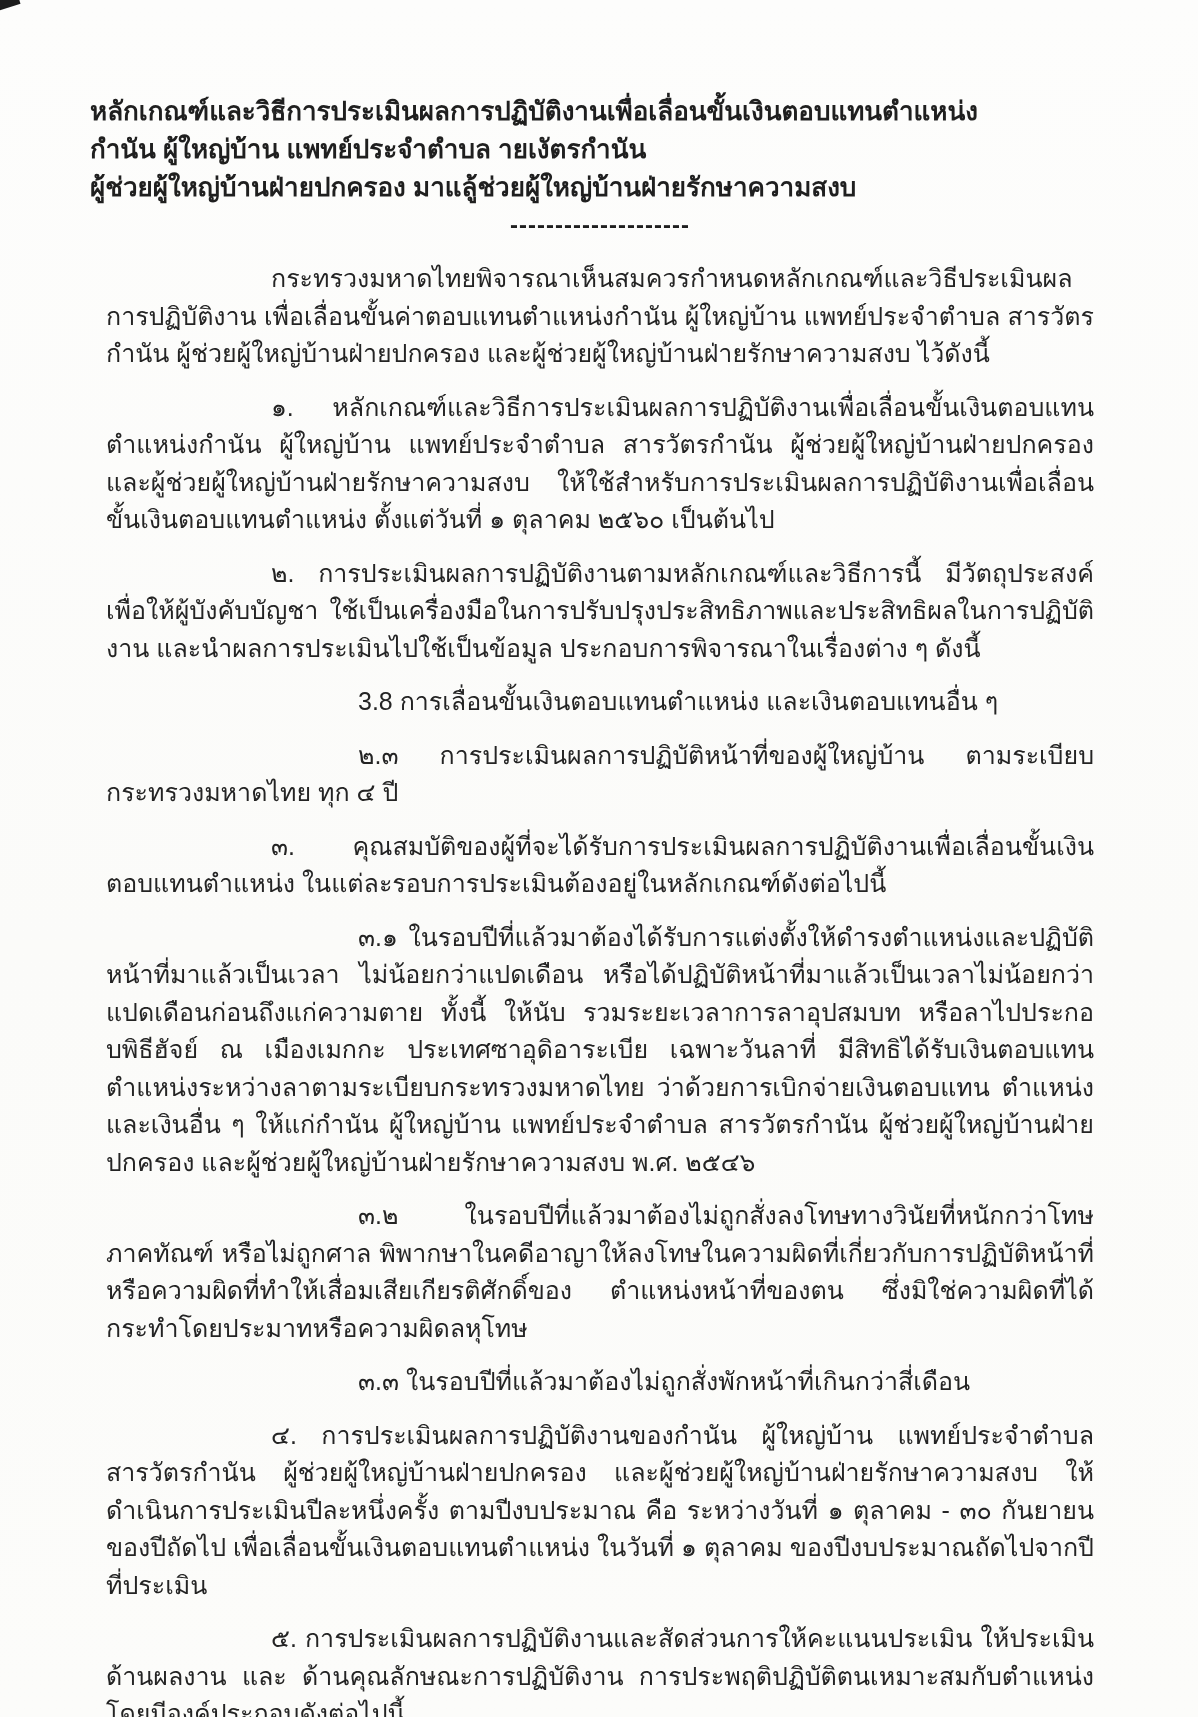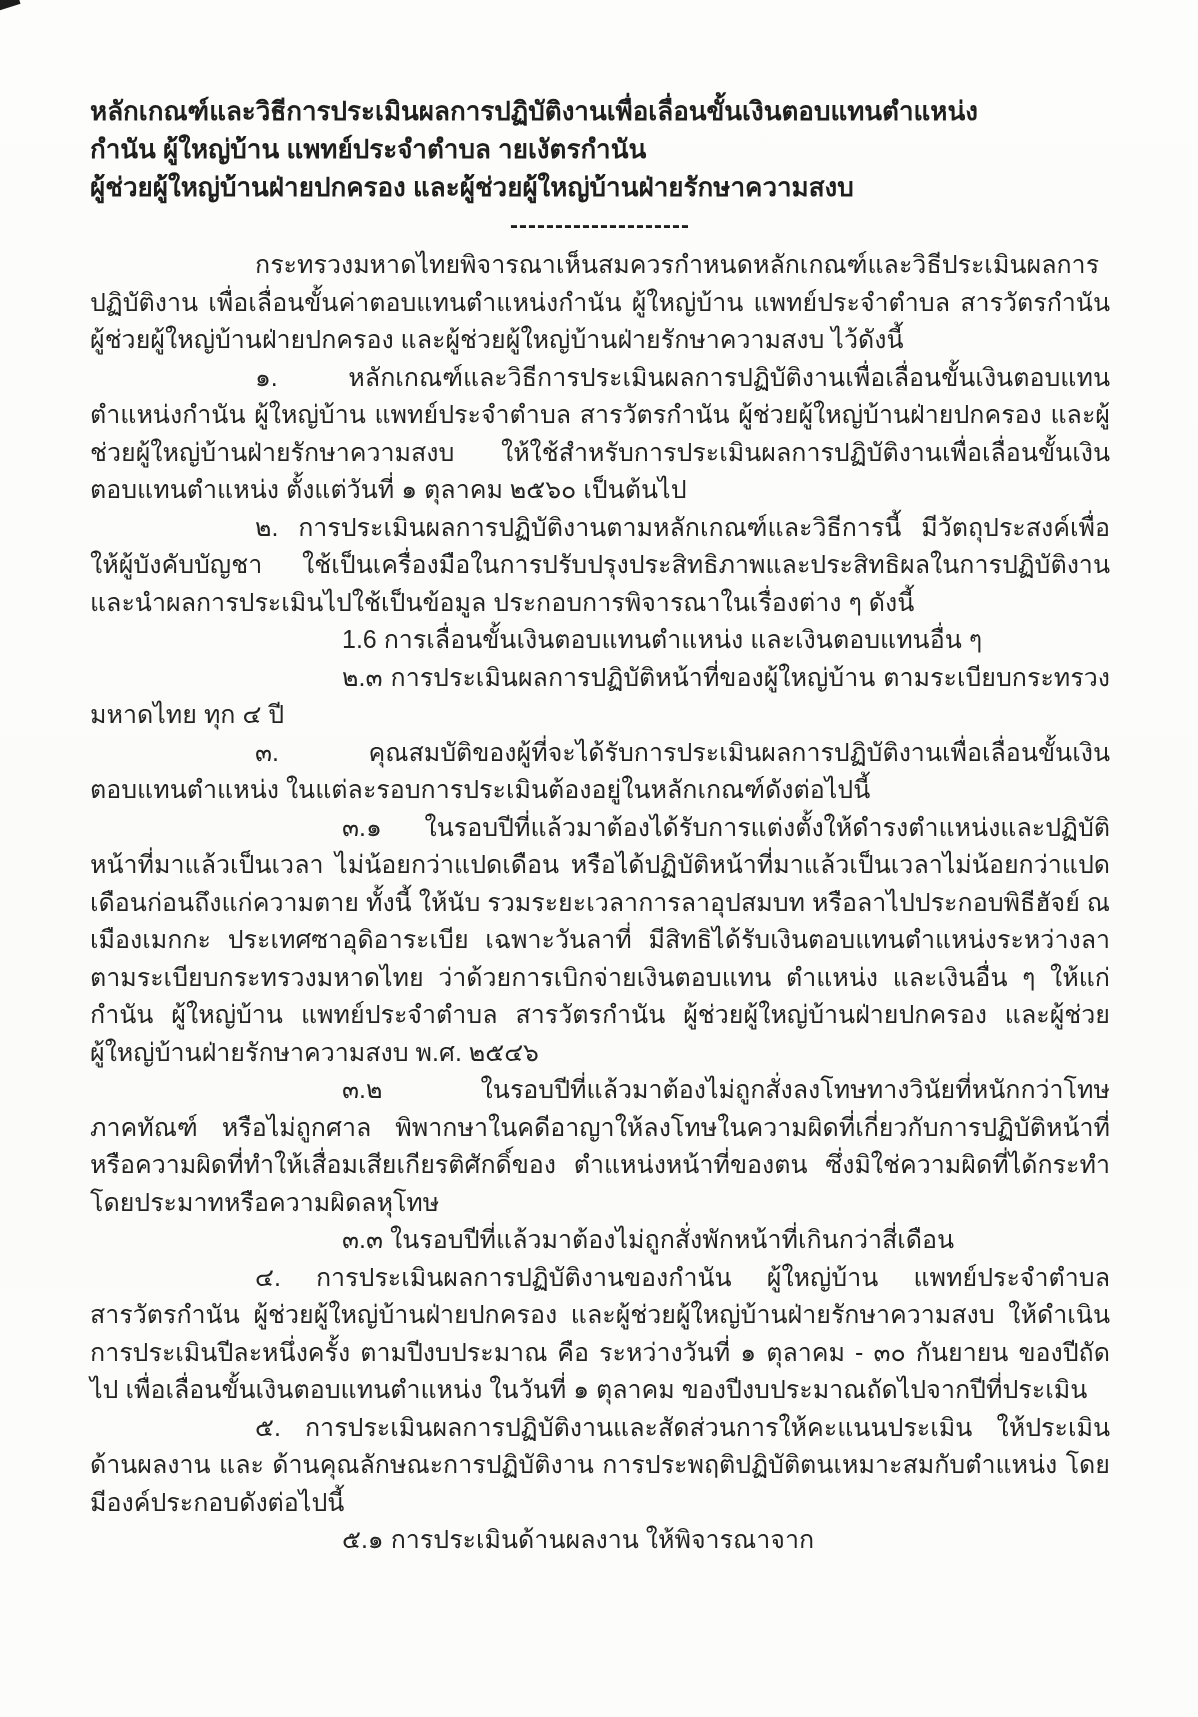--- a/index.html
+++ b/index.html
@@ -47,50 +47,50 @@
   .separator {
     text-align: center;
     font-weight: 700;
     font-size: 24px;
     line-height: 38px;
     letter-spacing: 1px;
     color: #1f1f1f;
     margin: 0 0 2px 0;
   }
   .body-text p {
-    margin: 0;
+    margin: 16px;
     font-size: 25px;
     line-height: 37.5px;
     text-align: justify;
     color: #242424;
   }
   .t-ind1 { text-indent: 165px; }
   .t-ind2 { text-indent: 252px; }
 </style>
 </head>
 <body>
 
 <div class="page">
 
   <div class="corner-mark"></div>
   <div class="ink-mark">ω</div>
 
   <header class="title-block">
     <div>หลักเกณฑ์และวิธีการประเมินผลการปฏิบัติงานเพื่อเลื่อนขั้นเงินตอบแทนตำแหน่ง</div>
     <div>กำนัน ผู้ใหญ่บ้าน แพทย์ประจำตำบล ายเงัตรกำนัน</div>
-    <div>ผู้ช่วยผู้ใหญ่บ้านฝ่ายปกครอง และผู้ช่วยผู้ใหญ่บ้านฝ่ายรักษาความสงบ</div>
+    <div>ผู้ช่วยผู้ใหญ่บ้านฝ่ายปกครอง มาแลู้ช่วยผู้ใหญ่บ้านฝ่ายรักษาความสงบ</div>
   </header>
 
   <div class="separator">--------------------</div>
 
   <main class="body-text">
     <p class="t-ind1">กระทรวงมหาดไทยพิจารณาเห็นสมควรกำหนดหลักเกณฑ์และวิธีประเมินผลการปฏิบัติงาน เพื่อเลื่อนขั้นค่าตอบแทนตำแหน่งกำนัน ผู้ใหญ่บ้าน แพทย์ประจำตำบล สารวัตรกำนัน ผู้ช่วยผู้ใหญ่บ้านฝ่ายปกครอง และผู้ช่วยผู้ใหญ่บ้านฝ่ายรักษาความสงบ ไว้ดังนี้</p>
     <p class="t-ind1">๑. หลักเกณฑ์และวิธีการประเมินผลการปฏิบัติงานเพื่อเลื่อนขั้นเงินตอบแทนตำแหน่งกำนัน ผู้ใหญ่บ้าน แพทย์ประจำตำบล สารวัตรกำนัน ผู้ช่วยผู้ใหญ่บ้านฝ่ายปกครอง และผู้ช่วยผู้ใหญ่บ้านฝ่ายรักษาความสงบ ให้ใช้สำหรับการประเมินผลการปฏิบัติงานเพื่อเลื่อนขั้นเงินตอบแทนตำแหน่ง ตั้งแต่วันที่ ๑ ตุลาคม ๒๕๖๐ เป็นต้นไป</p>
     <p class="t-ind1">๒. การประเมินผลการปฏิบัติงานตามหลักเกณฑ์และวิธีการนี้ มีวัตถุประสงค์เพื่อให้ผู้บังคับบัญชา ใช้เป็นเครื่องมือในการปรับปรุงประสิทธิภาพและประสิทธิผลในการปฏิบัติงาน และนำผลการประเมินไปใช้เป็นข้อมูล ประกอบการพิจารณาในเรื่องต่าง ๆ ดังนี้</p>
-    <p class="t-ind2">1.6 การเลื่อนขั้นเงินตอบแทนตำแหน่ง และเงินตอบแทนอื่น ๆ</p>
+    <p class="t-ind2">3.8 การเลื่อนขั้นเงินตอบแทนตำแหน่ง และเงินตอบแทนอื่น ๆ</p>
     <p class="t-ind2">๒.๓ การประเมินผลการปฏิบัติหน้าที่ของผู้ใหญ่บ้าน ตามระเบียบกระทรวงมหาดไทย ทุก ๔ ปี</p>
     <p class="t-ind1">๓. คุณสมบัติของผู้ที่จะได้รับการประเมินผลการปฏิบัติงานเพื่อเลื่อนขั้นเงินตอบแทนตำแหน่ง ในแต่ละรอบการประเมินต้องอยู่ในหลักเกณฑ์ดังต่อไปนี้</p>
     <p class="t-ind2">๓.๑ ในรอบปีที่แล้วมาต้องได้รับการแต่งตั้งให้ดำรงตำแหน่งและปฏิบัติหน้าที่มาแล้วเป็นเวลา ไม่น้อยกว่าแปดเดือน หรือได้ปฏิบัติหน้าที่มาแล้วเป็นเวลาไม่น้อยกว่าแปดเดือนก่อนถึงแก่ความตาย ทั้งนี้ ให้นับ รวมระยะเวลาการลาอุปสมบท หรือลาไปประกอบพิธีฮัจย์ ณ เมืองเมกกะ ประเทศซาอุดิอาระเบีย เฉพาะวันลาที่ มีสิทธิได้รับเงินตอบแทนตำแหน่งระหว่างลาตามระเบียบกระทรวงมหาดไทย ว่าด้วยการเบิกจ่ายเงินตอบแทน ตำแหน่ง และเงินอื่น ๆ ให้แก่กำนัน ผู้ใหญ่บ้าน แพทย์ประจำตำบล สารวัตรกำนัน ผู้ช่วยผู้ใหญ่บ้านฝ่ายปกครอง และผู้ช่วยผู้ใหญ่บ้านฝ่ายรักษาความสงบ พ.ศ. ๒๕๔๖</p>
     <p class="t-ind2">๓.๒ ในรอบปีที่แล้วมาต้องไม่ถูกสั่งลงโทษทางวินัยที่หนักกว่าโทษภาคทัณฑ์ หรือไม่ถูกศาล พิพากษาในคดีอาญาให้ลงโทษในความผิดที่เกี่ยวกับการปฏิบัติหน้าที่ หรือความผิดที่ทำให้เสื่อมเสียเกียรติศักดิ์ของ ตำแหน่งหน้าที่ของตน ซึ่งมิใช่ความผิดที่ได้กระทำโดยประมาทหรือความผิดลหุโทษ</p>
     <p class="t-ind2">๓.๓ ในรอบปีที่แล้วมาต้องไม่ถูกสั่งพักหน้าที่เกินกว่าสี่เดือน</p>
     <p class="t-ind1">๔. การประเมินผลการปฏิบัติงานของกำนัน ผู้ใหญ่บ้าน แพทย์ประจำตำบล สารวัตรกำนัน ผู้ช่วยผู้ใหญ่บ้านฝ่ายปกครอง และผู้ช่วยผู้ใหญ่บ้านฝ่ายรักษาความสงบ ให้ดำเนินการประเมินปีละหนึ่งครั้ง ตามปีงบประมาณ คือ ระหว่างวันที่ ๑ ตุลาคม - ๓๐ กันยายน ของปีถัดไป เพื่อเลื่อนขั้นเงินตอบแทนตำแหน่ง ในวันที่ ๑ ตุลาคม ของปีงบประมาณถัดไปจากปีที่ประเมิน</p>
     <p class="t-ind1">๕. การประเมินผลการปฏิบัติงานและสัดส่วนการให้คะแนนประเมิน ให้ประเมินด้านผลงาน และ ด้านคุณลักษณะการปฏิบัติงาน การประพฤติปฏิบัติตนเหมาะสมกับตำแหน่ง โดยมีองค์ประกอบดังต่อไปนี้</p>
     <p class="t-ind2">๕.๑ การประเมินด้านผลงาน ให้พิจารณาจาก</p>
 
   </main>

